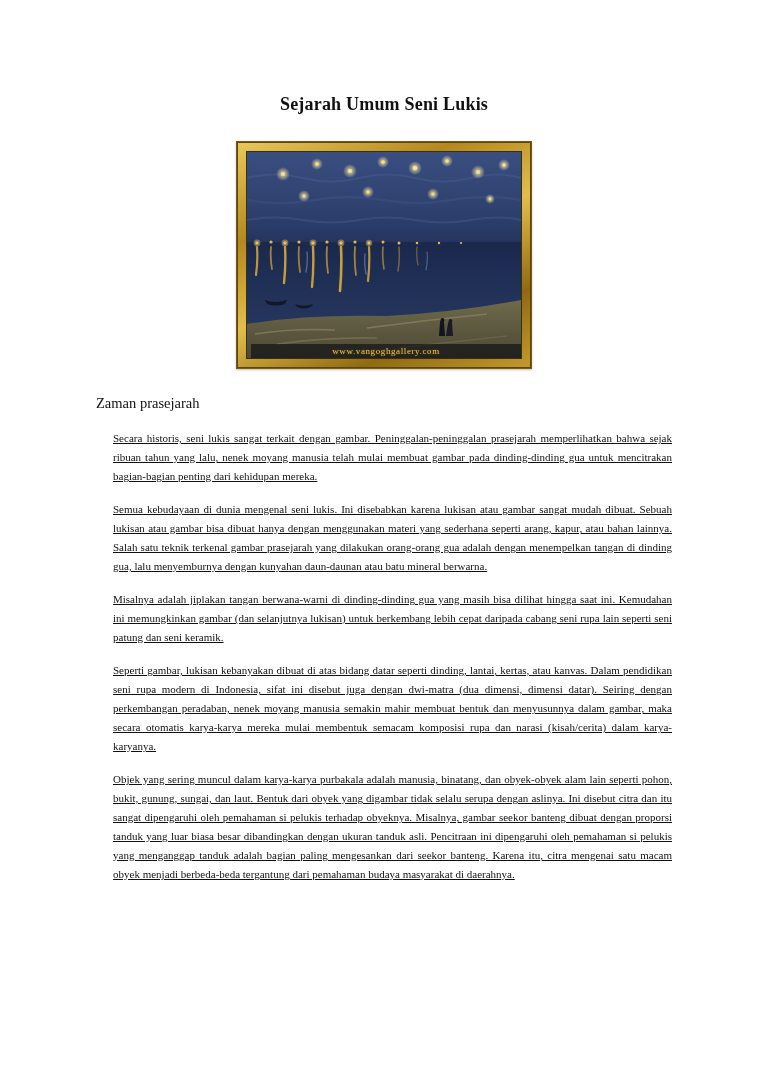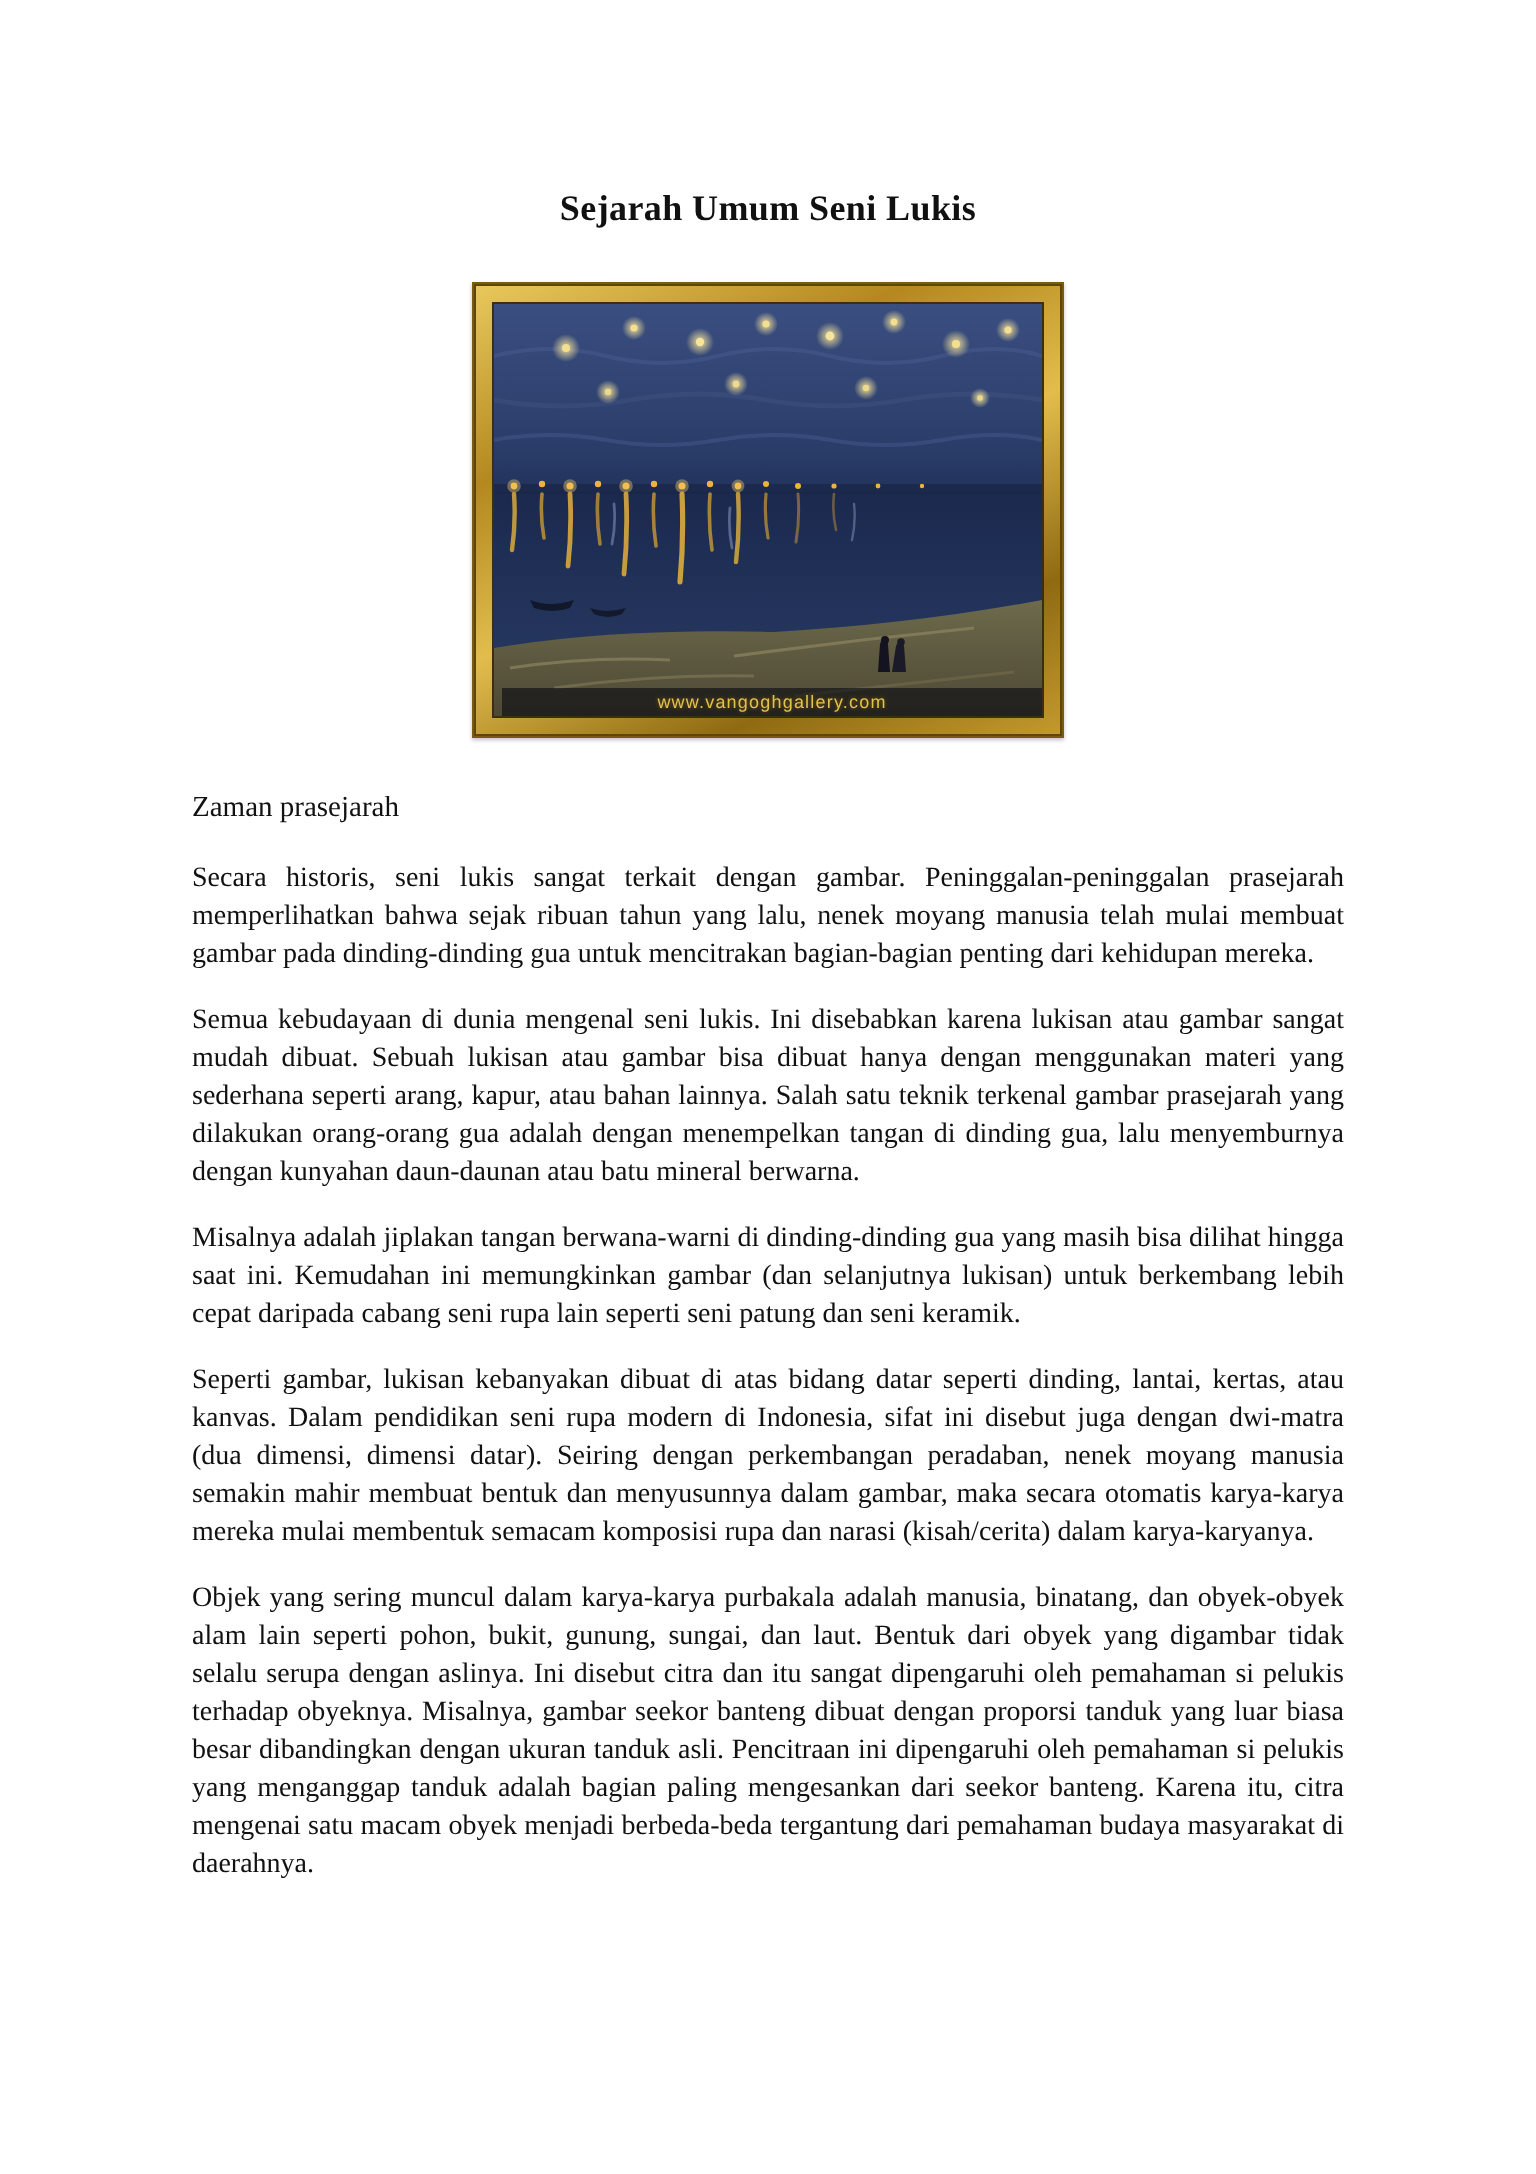--- a/index.html
+++ b/index.html
@@ -48,36 +48,37 @@
   .painting-canvas svg { display: block; }
   .watermark-bar {
     position: absolute;
     left: 4px;
     right: 0;
     bottom: 0;
     height: 14px;
     line-height: 14px;
     background: rgba(10, 12, 18, 0.62);
     color: #e3c14e;
-    font-family: Liberation Sans, sans-serif;
+    font-family: Liberation Serif, serif;
     font-size: 9px;
     letter-spacing: 0.6px;
     text-align: center;
     text-shadow: 0 0 2px #7a5c10;
   }
   .section-heading {
     font-size: 14.5px;
     font-weight: normal;
     margin: 0 0 17px 0;
   }
   .body-paragraph {
-    font-size: 14px;
+    font-size: 11px;
     line-height: 19px;
     text-align: justify;
-    margin: 0 0 14px 0;
+    margin: 0 0 14px 17px;
+    text-decoration: underline;
   }
 </style>
 </head>
 <body>
 
 <div class="page">
 
   <h1 class="doc-title">Sejarah Umum Seni Lukis</h1>
 
   <div class="painting-wrap">

